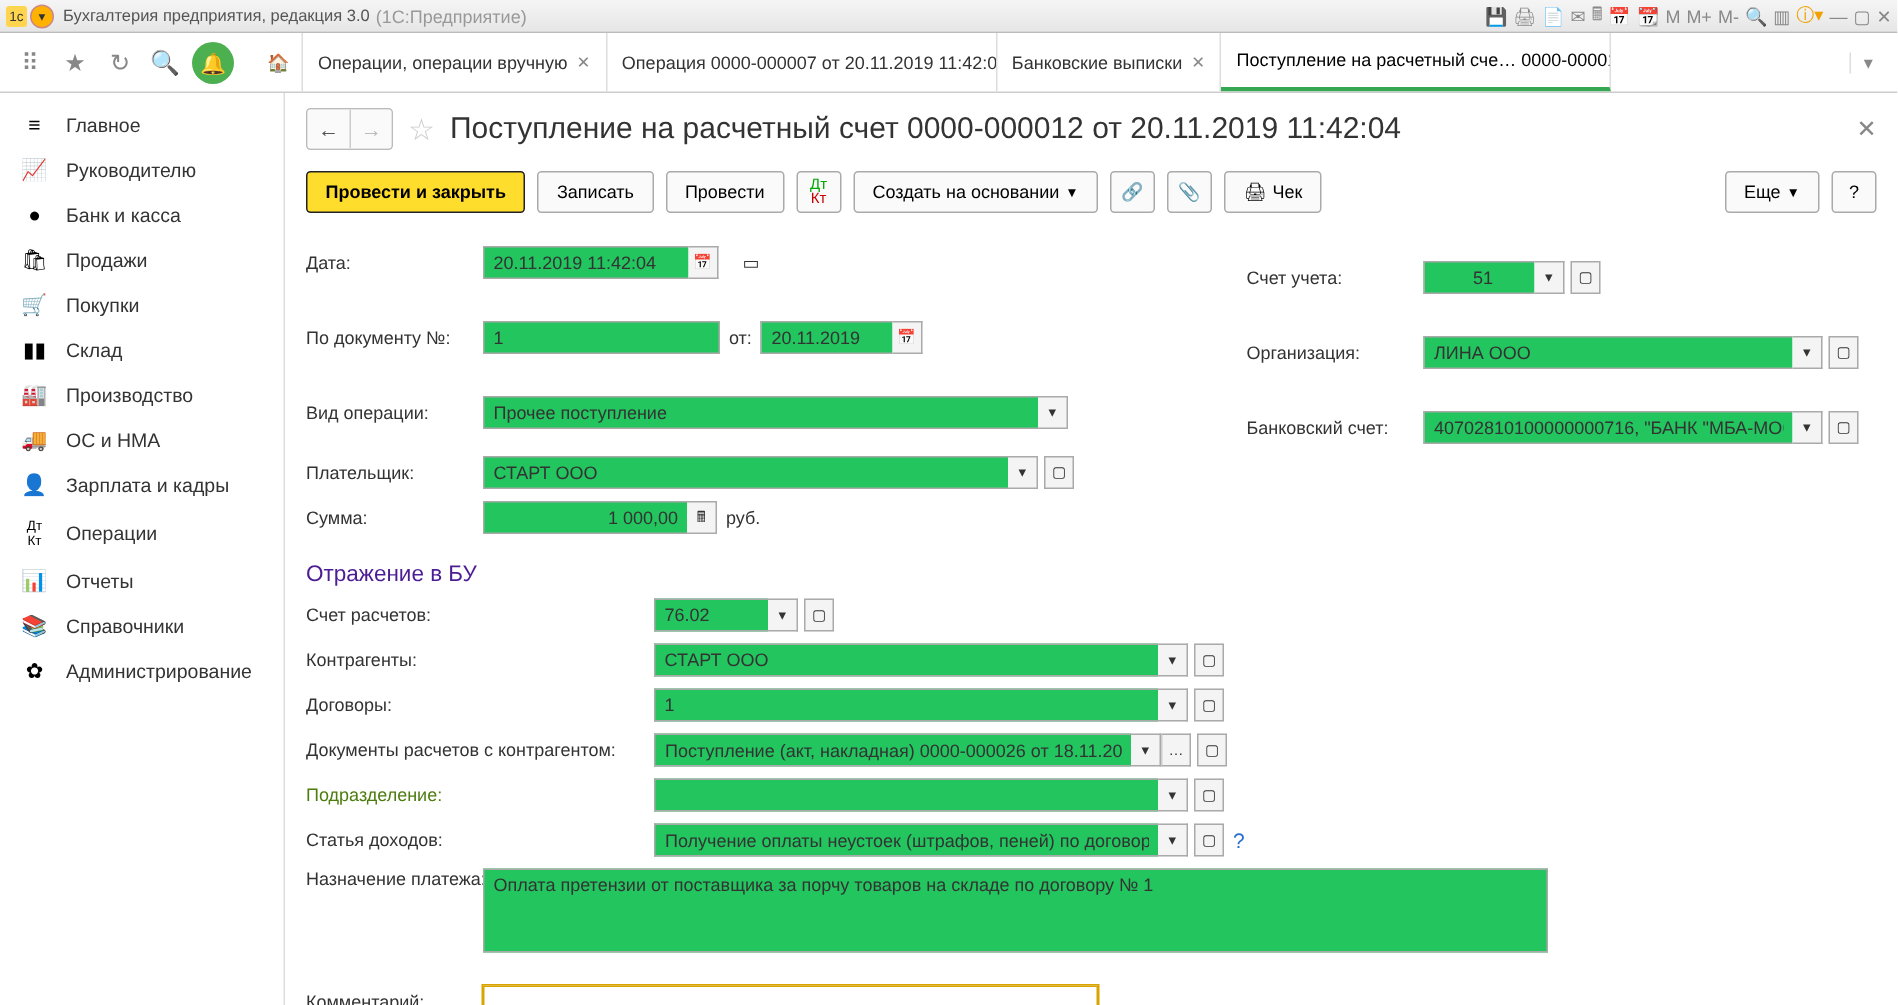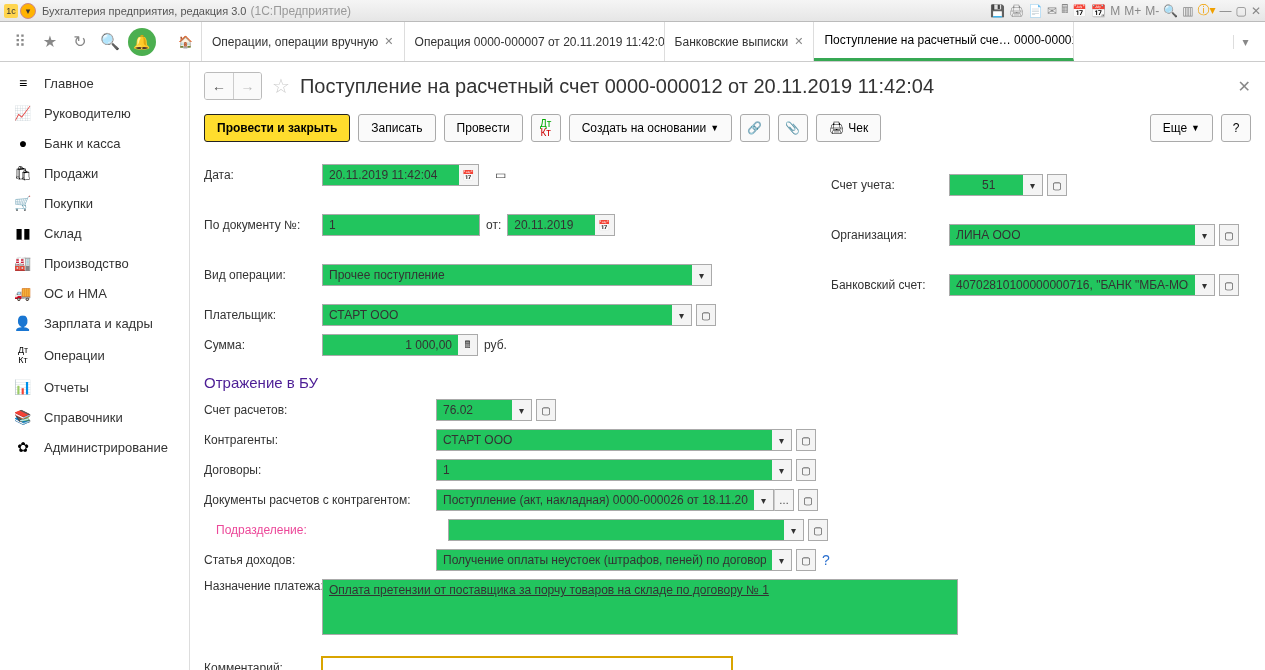--- a/index.html
+++ b/index.html
@@ -40,32 +40,32 @@
 .btn .caret { font-size:9px; }
 .btn-dtkt { color:#0a0; font-size:10px; line-height:9px; }
 .btn-dtkt .kt { color:#c00; }
 .toolbar-right { margin-left:auto; display:flex; gap:8px; }
 .form-grid { display:grid; grid-template-columns: 330px 1fr 420px; row-gap:8px; }
 .form-row { display:flex; align-items:center; gap:6px; }
 .form-row.full { grid-column: 1 / span 3; }
 .form-row.left { grid-column:1 / span 2; }
 .form-row.right-col { grid-column: 3 / span 1; margin-top: 20px; }
 .flabel { width:112px; font-size:12px; color:#333; white-space:nowrap; }
-.flabel.disabled { color:#ec4899;margin-left:12px; }
+.flabel.disabled { color:#4d7c0f; }
 input[type=text], .combo, textarea { border:1px solid #aaa; padding:3px 6px; font-size:12px; background:#22c55e; color:#333; font-family:inherit; }
 .combo-grp { display:flex; }
 .combo-grp input { border-right:none; }
 .combo-grp .cbtn { border:1px solid #aaa; border-left:none; width:20px; display:flex;align-items:center;justify-content:center;background:#f4f4f4;cursor:pointer; font-size:10px; }
 .combo-grp .cbtn + .cbtn { border-left:1px solid #ccc; }
 .combo-grp.sep .cbtn.expand { border-left:1px solid #aaa; margin-left:4px; }
 .section-title { color:#4c1d95; font-size:15px; margin:10px 0 8px; grid-column: 1 / span 3; }
 .form2 { display:flex; flex-direction:column; gap:8px; }
 .form2 .row { display:flex; align-items:center; gap:6px; }
 .form2 .rlabel { width:226px; font-size:12px; }
-textarea.purpose { width:636px; height:56px; resize:none;text-decoration:underline; }
+textarea.purpose { width:710px; height:56px; resize:none; }
 input.comment { width:410px; border:1px solid #d9a400; outline:1px solid #d9a400; background:#fff; }
 .hint-q { color:#2a6fce; font-size:14px; cursor:pointer; }
 </style>
 </head>
 <body>
 
 <div class="titlebar">
   <span class="app-ico">1c</span>
   <span class="round-btn">▾</span>
   <span class="title">Бухгалтерия предприятия, редакция 3.0</span>

